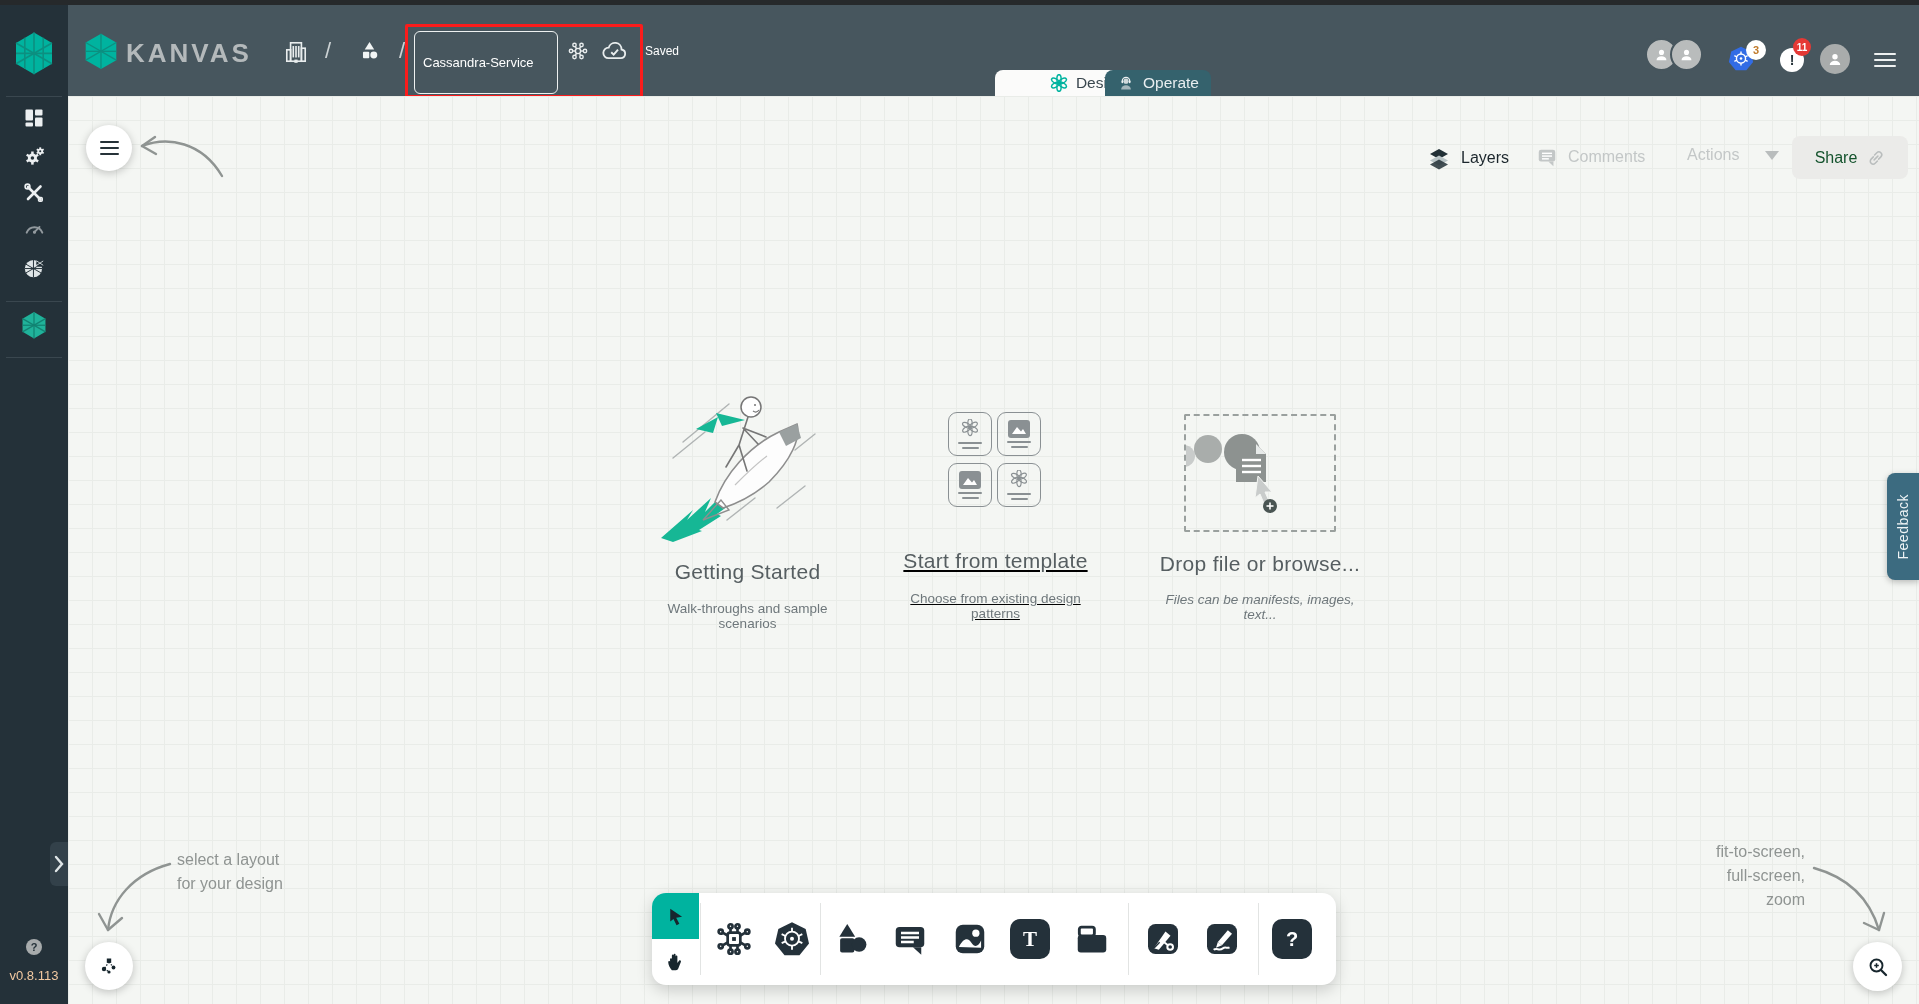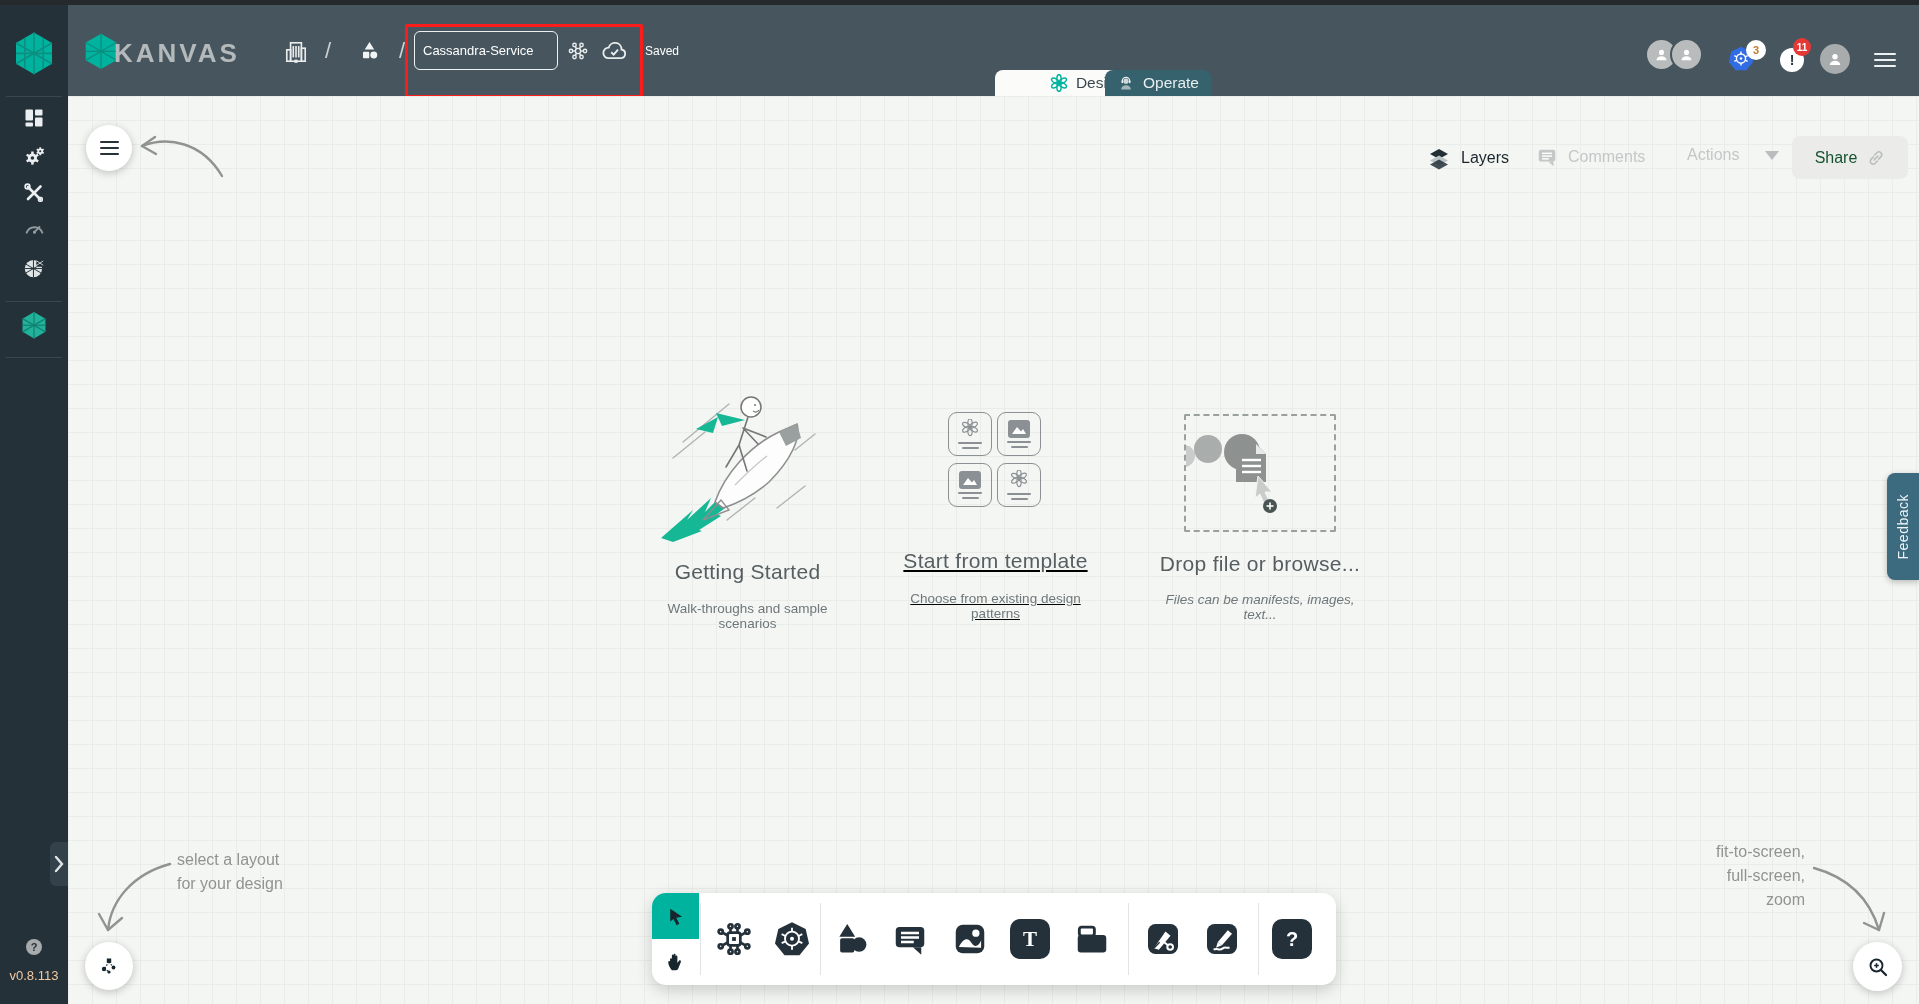--- a/index.html
+++ b/index.html
@@ -5,21 +5,21 @@
   html,body{margin:0;padding:0;}
   body{width:1919px;height:1004px;overflow:hidden;font-family:"Liberation Sans",sans-serif;background:#f4f6f3;position:relative;}
   .abs{position:absolute;}
   .screen{position:absolute;inset:0;}
   
   .topstrip{left:0;top:0;width:1919px;height:5px;background:#26292b;}
   
   .header{left:0;top:5px;width:1919px;height:91px;background:#47565E;}
   .brand-text{font-size:26px;font-weight:bold;letter-spacing:3px;color:#b4b9bb;}
   .crumb-sep{color:#ccd2d4;font-size:22px;font-weight:300;}
-  .name-input{background:transparent;border:1.5px solid #eef1f1;border-radius:6px;color:#ffffff;font-size:13px;font-family:"Liberation Sans",sans-serif;padding:0 8px;outline:none;}
+  .name-input{background:transparent;border:1.5px solid #eef1f1;border-radius:6px;color:#ffffff;font-size:13px;font-family:"Liberation Sans",sans-serif;padding:12px 8px;outline:none;}
   .saved{color:#ffffff;font-size:12px;}
   .redbox{border:3px solid #fb1c1c;border-radius:2px;background:transparent;pointer-events:none;}
   .hbar{width:22px;height:2.5px;background:#eef1f1;border-radius:2px;margin:3.5px 0;}
   .avatar{border-radius:50%;background:#b9bcbc;display:flex;align-items:center;justify-content:center;}
   .badge{border-radius:50%;display:flex;align-items:center;justify-content:center;font-weight:bold;}
   
   .tab{display:flex;align-items:center;justify-content:center;gap:8px;border-radius:8px 8px 0 0;font-size:15.5px;}
   .tab.design{background:#fbfbfa;color:#3a474e;}
   .tab.operate{background:#35626d;color:#e8eef0;}
   
@@ -66,21 +66,21 @@
       <svg width="34" height="38" viewBox="0 0 100 110">
           <polygon points="50,4 95,30 95,82 50,108 5,82 5,30" fill="#00B39F"></polygon>
           <g stroke="#0c8f80" stroke-width="4" fill="none">
             <line x1="50" y1="4" x2="50" y2="108"></line>
             <line x1="5" y1="30" x2="95" y2="82"></line>
             <line x1="95" y1="30" x2="5" y2="82"></line>
             <line x1="5" y1="56" x2="95" y2="56"></line>
           </g>
         </svg>
     </div>
-    <div class="abs brand-text" style="left:114px;top:33px;">KANVAS</div>
+    <div class="abs brand-text" style="left:126px;top:33px;">KANVAS</div>
 
     <div class="abs" style="left:283px;top:34px;cursor:pointer;">
       <svg width="26" height="26" viewBox="0 0 24 24" stroke="#e9edee" stroke-width="1.5" fill="none">
           <rect x="7" y="3.5" width="10" height="17"></rect>
           <rect x="3.5" y="10" width="3.5" height="10.5"></rect>
           <rect x="17" y="8.5" width="3.5" height="12"></rect>
           <line x1="9.5" y1="6.5" x2="9.5" y2="17"></line>
           <line x1="12" y1="6.5" x2="12" y2="17"></line>
           <line x1="14.5" y1="6.5" x2="14.5" y2="17"></line>
           <line x1="10.5" y1="20.5" x2="13.5" y2="20.5" stroke-width="3"></line>

